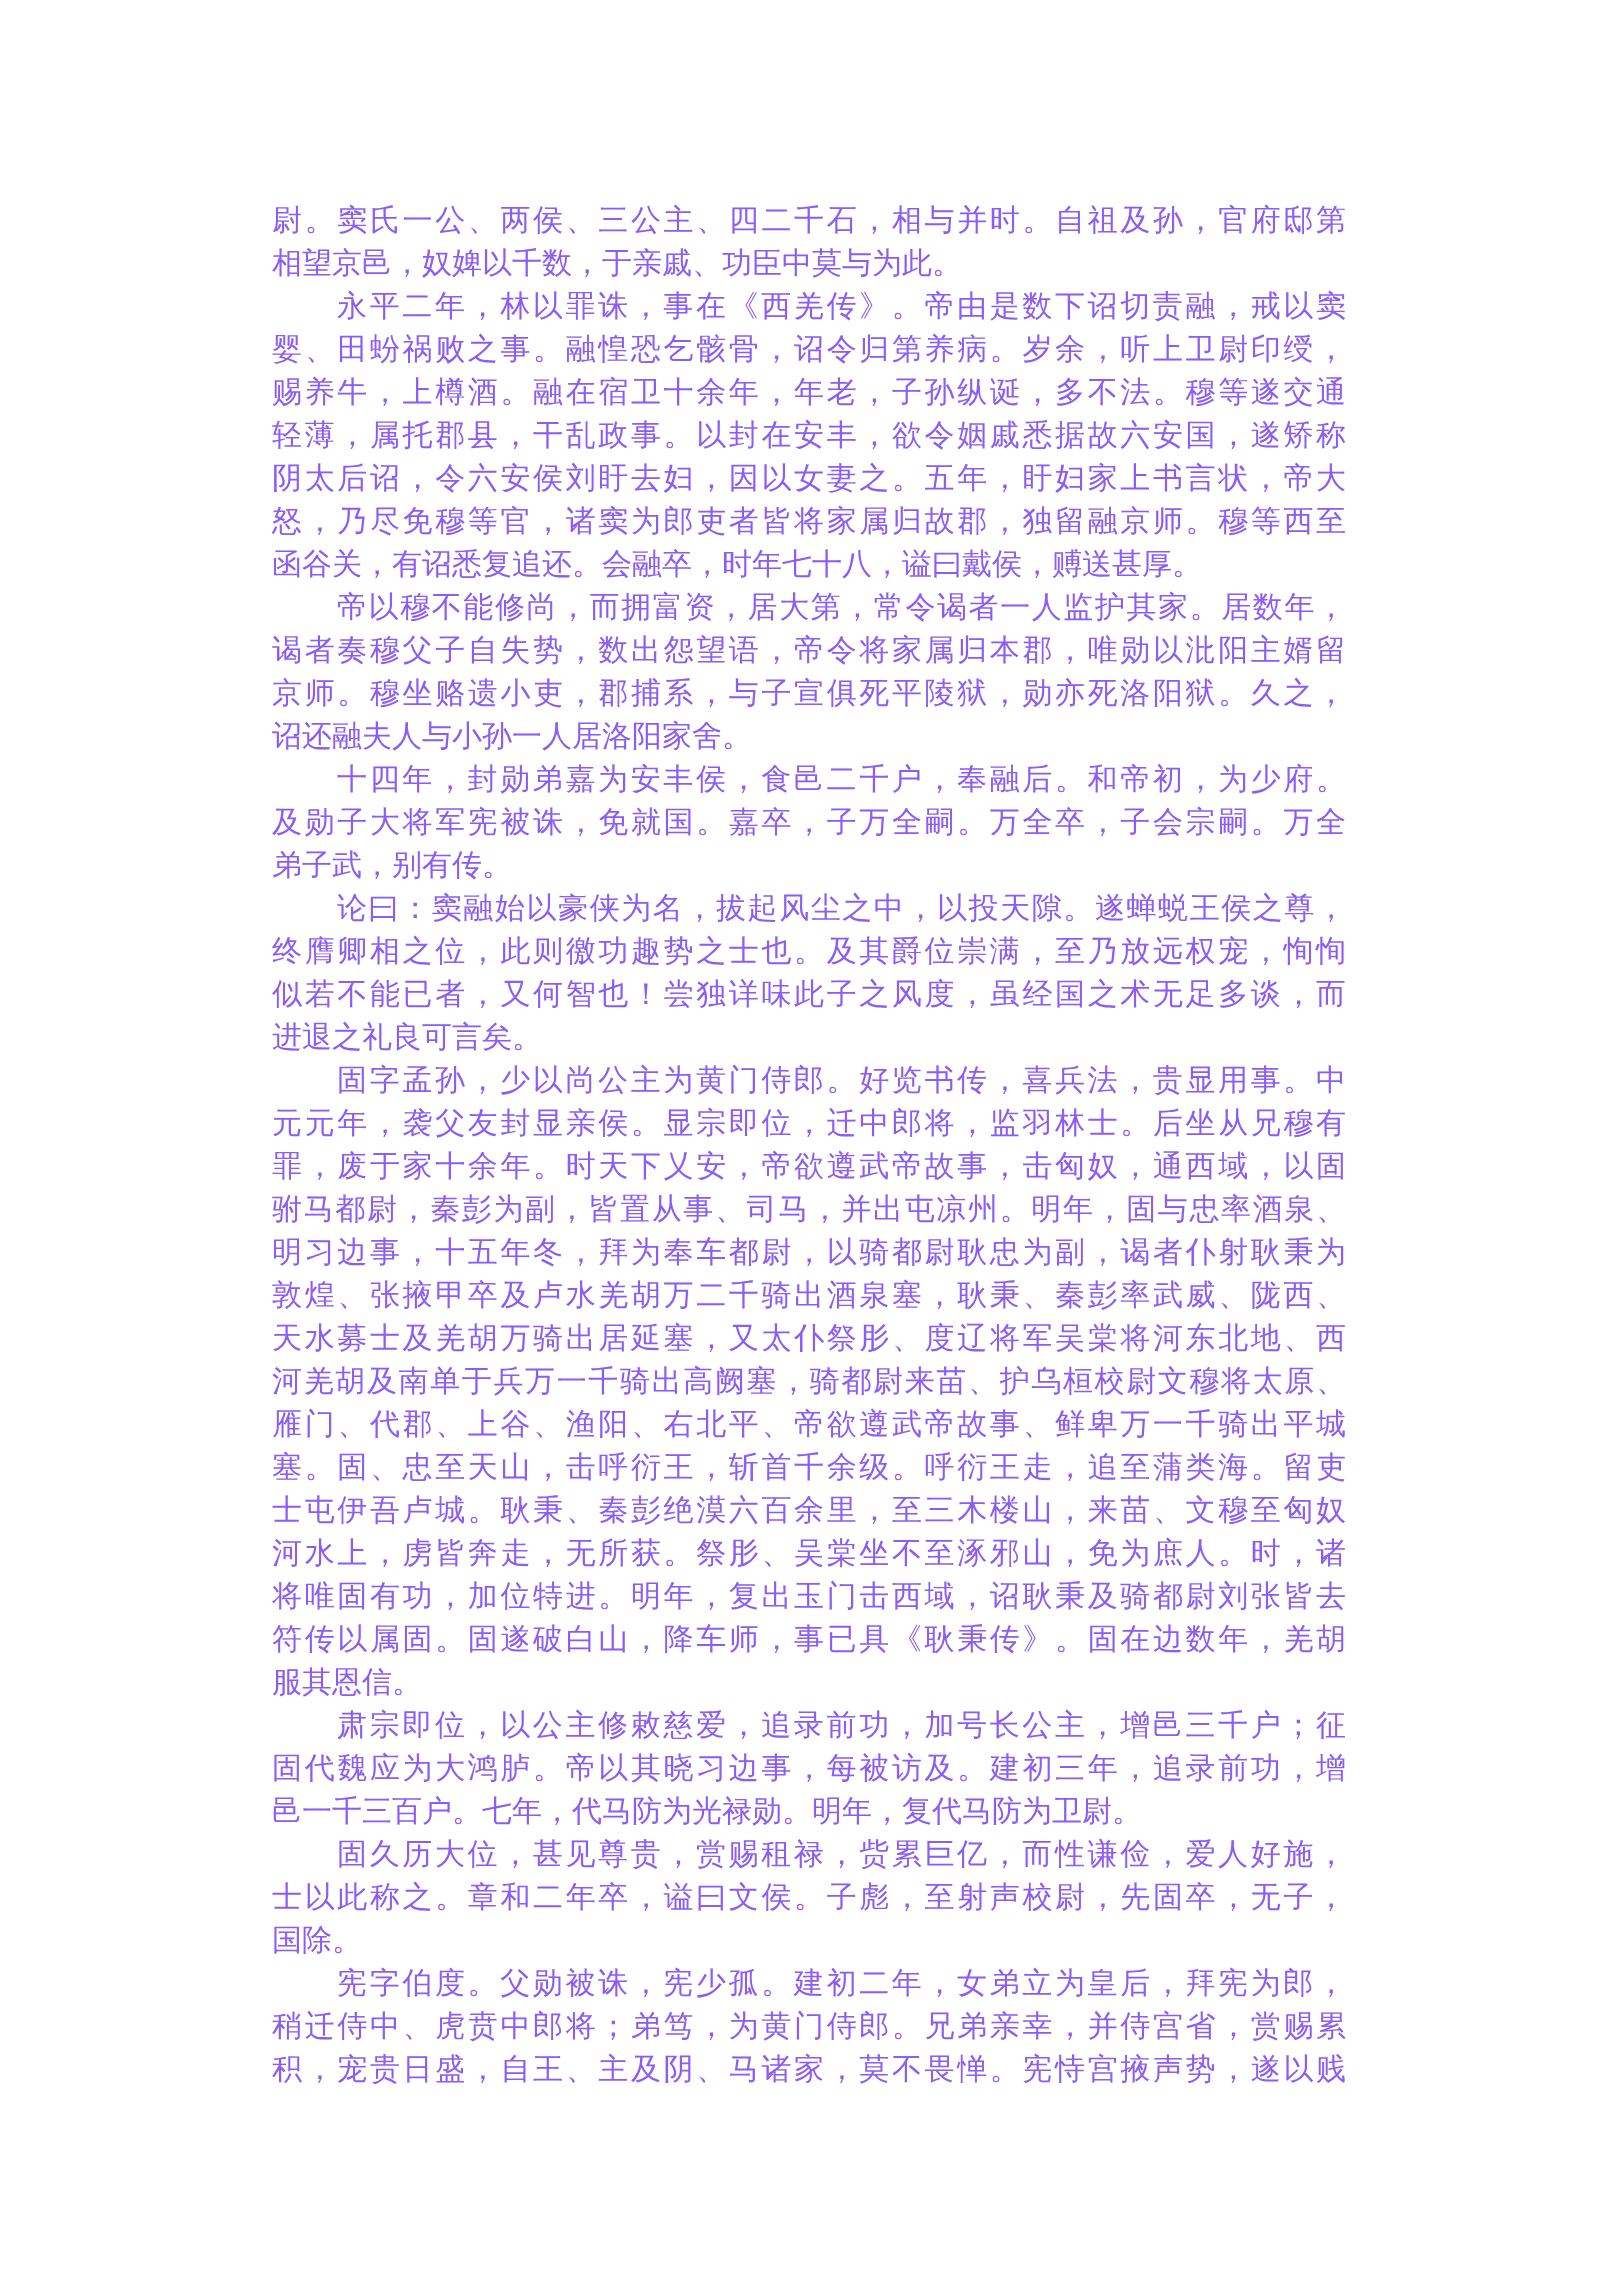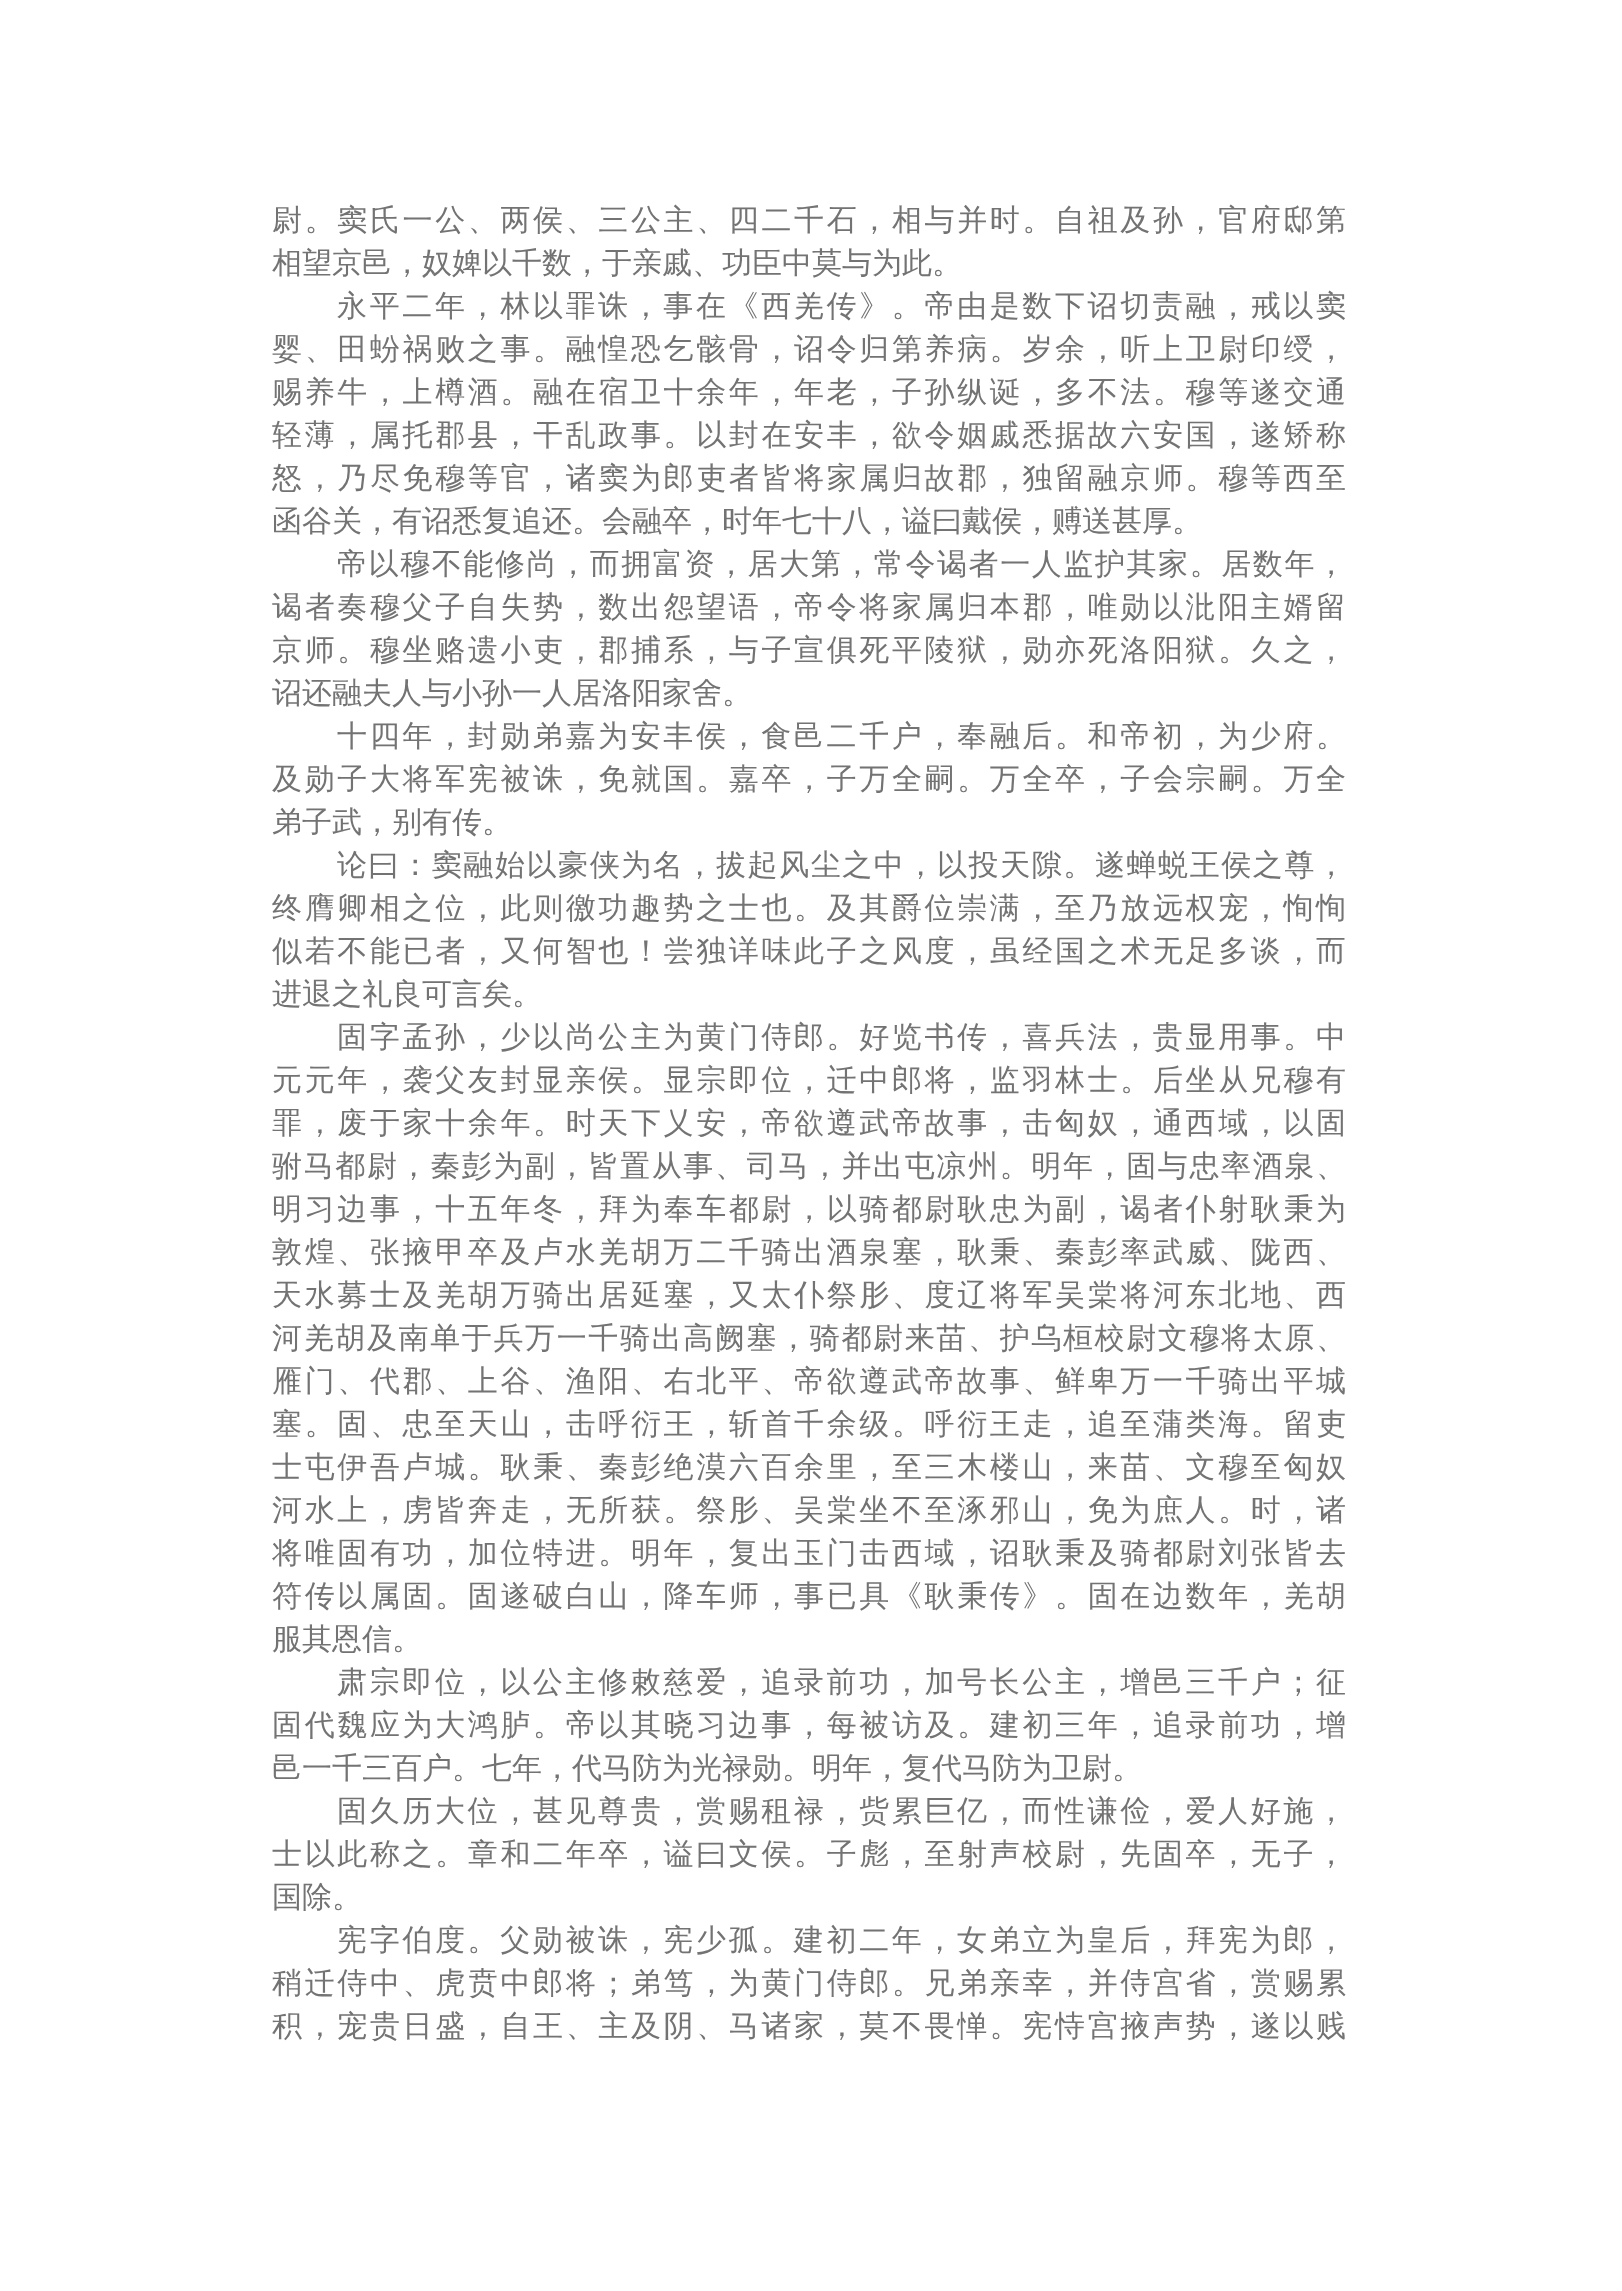--- a/index.html
+++ b/index.html
@@ -12,21 +12,21 @@
     width: 1622px;
     height: 2292px;
     background: #ffffff;
     overflow: hidden;
   }
   .textblock {
     position: absolute;
     left: 272px;
     top: 198px;
     width: 1074px;
-    color: #737373;
+    color: #8b5cf6;
     font-family: "Liberation Sans", sans-serif;
     font-size: 30px;
     line-height: 43px;
     font-weight: 400;
   }
   .line {
     text-align: justify;
     text-align-last: justify;
     text-justify: inter-character;
     white-space: normal;
@@ -42,20 +42,21 @@
 <body>
 
 <div class="page">
   <div class="textblock">
       <div class="line">尉。窦氏一公、两侯、三公主、四二千石，相与并时。自祖及孙，官府邸第</div>
       <div class="line para-end">相望京邑，奴婢以千数，于亲戚、功臣中莫与为此。</div>
       <div class="line indent">永平二年，林以罪诛，事在《西羌传》。帝由是数下诏切责融，戒以窦</div>
       <div class="line">婴、田蚡祸败之事。融惶恐乞骸骨，诏令归第养病。岁余，听上卫尉印绶，</div>
       <div class="line">赐养牛，上樽酒。融在宿卫十余年，年老，子孙纵诞，多不法。穆等遂交通</div>
       <div class="line">轻薄，属托郡县，干乱政事。以封在安丰，欲令姻戚悉据故六安国，遂矫称</div>
+      <div class="line">阴太后诏，令六安侯刘盱去妇，因以女妻之。五年，盱妇家上书言状，帝大</div>
       <div class="line">怒，乃尽免穆等官，诸窦为郎吏者皆将家属归故郡，独留融京师。穆等西至</div>
       <div class="line para-end">函谷关，有诏悉复追还。会融卒，时年七十八，谥曰戴侯，赙送甚厚。</div>
       <div class="line indent">帝以穆不能修尚，而拥富资，居大第，常令谒者一人监护其家。居数年，</div>
       <div class="line">谒者奏穆父子自失势，数出怨望语，帝令将家属归本郡，唯勋以沘阳主婿留</div>
       <div class="line">京师。穆坐赂遗小吏，郡捕系，与子宣俱死平陵狱，勋亦死洛阳狱。久之，</div>
       <div class="line para-end">诏还融夫人与小孙一人居洛阳家舍。</div>
       <div class="line indent">十四年，封勋弟嘉为安丰侯，食邑二千户，奉融后。和帝初，为少府。</div>
       <div class="line">及勋子大将军宪被诛，免就国。嘉卒，子万全嗣。万全卒，子会宗嗣。万全</div>
       <div class="line para-end">弟子武，别有传。</div>
       <div class="line indent">论曰：窦融始以豪侠为名，拔起风尘之中，以投天隙。遂蝉蜕王侯之尊，</div>

